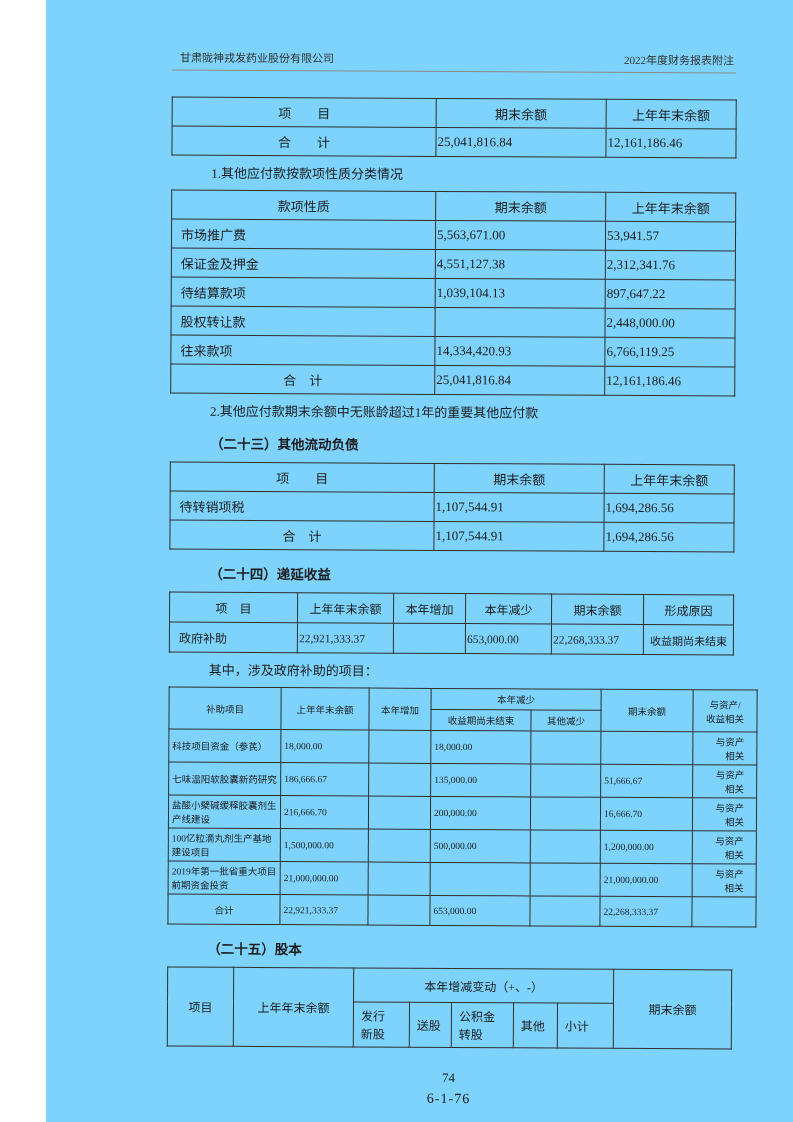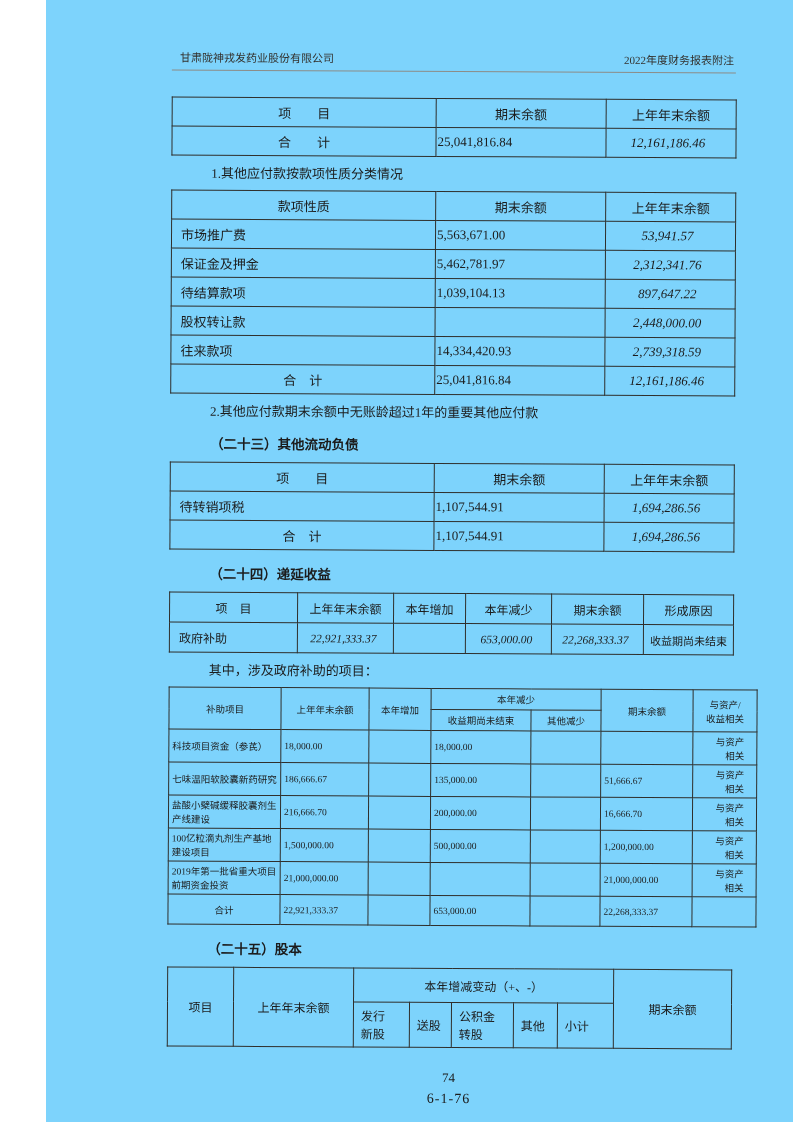--- a/index.html
+++ b/index.html
@@ -21,21 +21,21 @@
 
   table { border-collapse: collapse; table-layout: fixed; width: 100%; }
   th, td { border: 1px solid #2f2f2c; overflow: hidden; }
   th { font-weight: normal; text-align: center; }
 
   .t3 { font-size: 13px; }
   .t3 th, .t3 td { height: 29px; }
   .lbl  { text-align: left;  padding-left: 9px; }
   .ctr  { text-align: center; }
   .num  { padding-right: 24px; }
-  .numl { text-align: center; padding-right: 7px; font-style: italic; }
+  .numl { text-align: left; padding-right: 7px; }
 
   .note { font-size: 13px; margin: 7px 0 8px 40px; }
   .sec  { font-size: 13.5px; font-weight: bold; margin: 13px 0 9px 40px; }
 
   .t4 { font-size: 12px; }
   .t4 th, .t4 td { height: 30px; }
   .t4 .num, .t4 .numl { font-size: 11.5px; padding-right: 5px; }
   .t4 .reason { font-size: 11px; text-align: center; }
 
   .t5 { width: 588px; font-size: 9.5px; }
@@ -107,37 +107,37 @@
         </tr>
       </thead>
       <tbody>
         <tr>
           <td class="lbl">市场推广费</td>
           <td class="num">5,563,671.00</td>
           <td class="numl">53,941.57</td>
         </tr>
         <tr>
           <td class="lbl">保证金及押金</td>
-          <td class="num">5,462,781.97</td>
+          <td class="num">4,551,127.38</td>
           <td class="numl">2,312,341.76</td>
         </tr>
         <tr>
           <td class="lbl">待结算款项</td>
           <td class="num">1,039,104.13</td>
           <td class="numl">897,647.22</td>
         </tr>
         <tr>
           <td class="lbl">股权转让款</td>
           <td class="num"></td>
           <td class="numl">2,448,000.00</td>
         </tr>
         <tr>
           <td class="lbl">往来款项</td>
           <td class="num">14,334,420.93</td>
-          <td class="numl">2,739,318.59</td>
+          <td class="numl">6,766,119.25</td>
         </tr>
         <tr>
           <td class="ctr">合　计</td>
           <td class="num">25,041,816.84</td>
           <td class="numl">12,161,186.46</td>
         </tr>
       </tbody>
     </table>
 
     <div class="note">2.其他应付款期末余额中无账龄超过1年的重要其他应付款</div>

